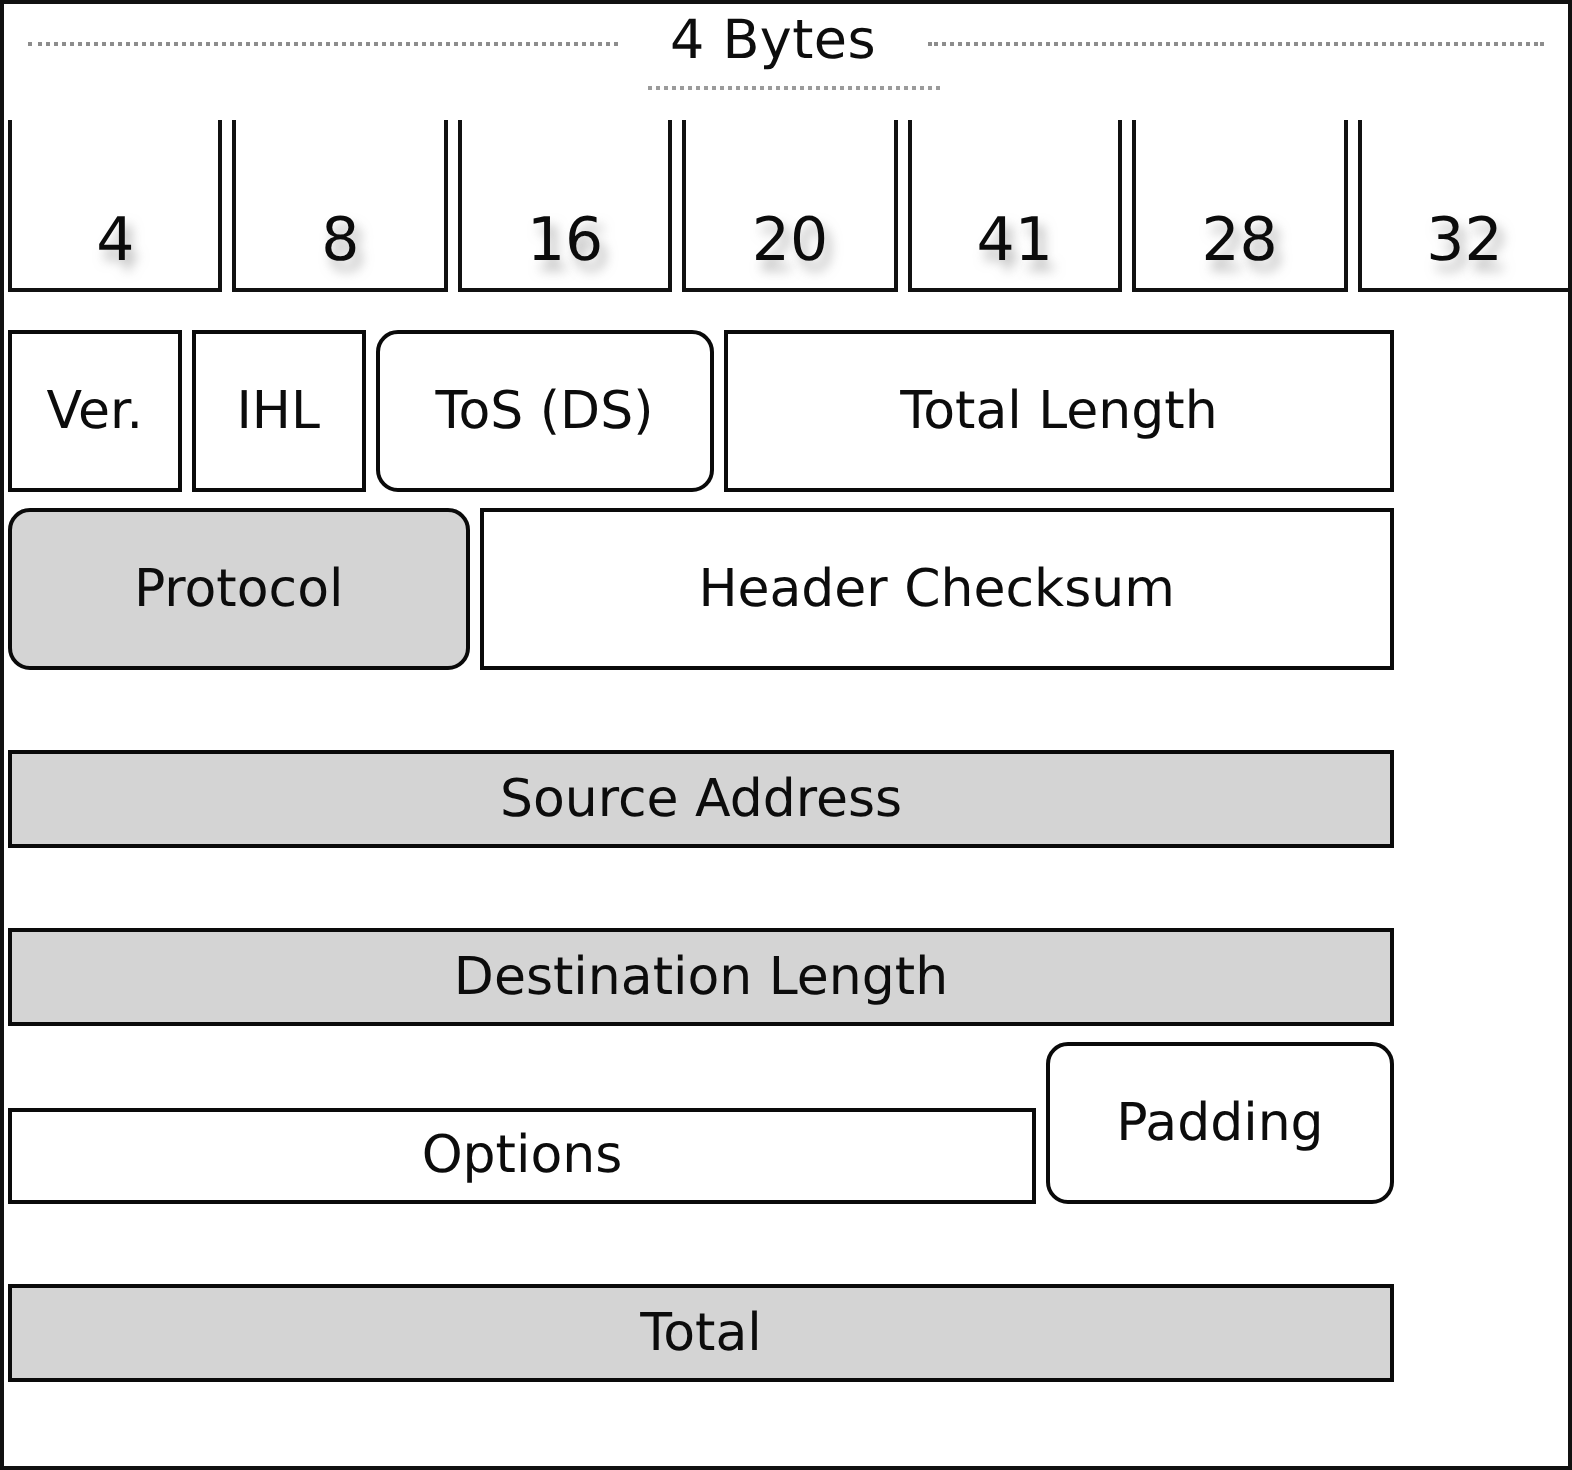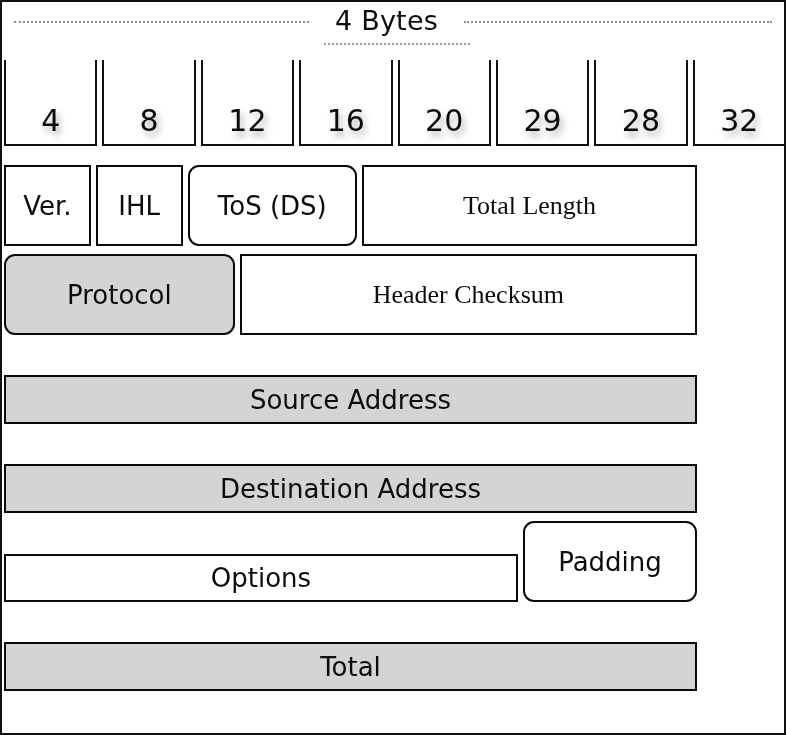--- a/index.html
+++ b/index.html
@@ -118,21 +118,21 @@
     line-height: 32px;
     color: #0c0c0c;
     text-align: center;
     padding: 0 6px;
     white-space: nowrap;
   }
 
   
   .w1 { flex: 1 1 0; }
   .w2 { flex: 2 2 0; border-radius: 11px; }
-  .w4 { flex: 4 4 0; font-family: Liberation Serif, serif; }
+  .w4 { flex: 4 4 0; }
   .w6 { flex: 6 6 0; margin-top: 33px; }
   .w8 { flex: 8 8 0; margin-top: 32px; }
 </style>
 </head>
 <body>
 
 <div id="diagram">
 
   <div class="header-band">
     <div class="dotted-rule left"></div>
@@ -142,30 +142,27 @@
   </div>
 
   <div class="ruler" id="ruler">
       <div class="ruler-cell">
         <div class="ruler-num">4</div>
       </div>
       <div class="ruler-cell">
         <div class="ruler-num">8</div>
       </div>
       <div class="ruler-cell">
-        <div class="ruler-num">12</div>
-      </div>
-      <div class="ruler-cell">
         <div class="ruler-num">16</div>
       </div>
       <div class="ruler-cell">
         <div class="ruler-num">20</div>
       </div>
       <div class="ruler-cell">
-        <div class="ruler-num">29</div>
+        <div class="ruler-num">41</div>
       </div>
       <div class="ruler-cell">
         <div class="ruler-num">28</div>
       </div>
       <div class="ruler-cell">
         <div class="ruler-num">32</div>
       </div>
     </div>
 
   <div class="rows" id="rows">
@@ -191,21 +188,21 @@
           <span class="cell-label">Header Checksum</span>
         </div>
       </div>
       <div class="row">
         <div class="cell w8 shaded">
           <span class="cell-label">Source Address</span>
         </div>
       </div>
       <div class="row">
         <div class="cell w8 shaded">
-          <span class="cell-label">Destination Address</span>
+          <span class="cell-label">Destination Length</span>
         </div>
       </div>
       <div class="row">
         <div class="cell w6">
           <span class="cell-label">Options</span>
         </div>
         <div class="cell w2">
           <span class="cell-label">Padding</span>
         </div>
       </div>

